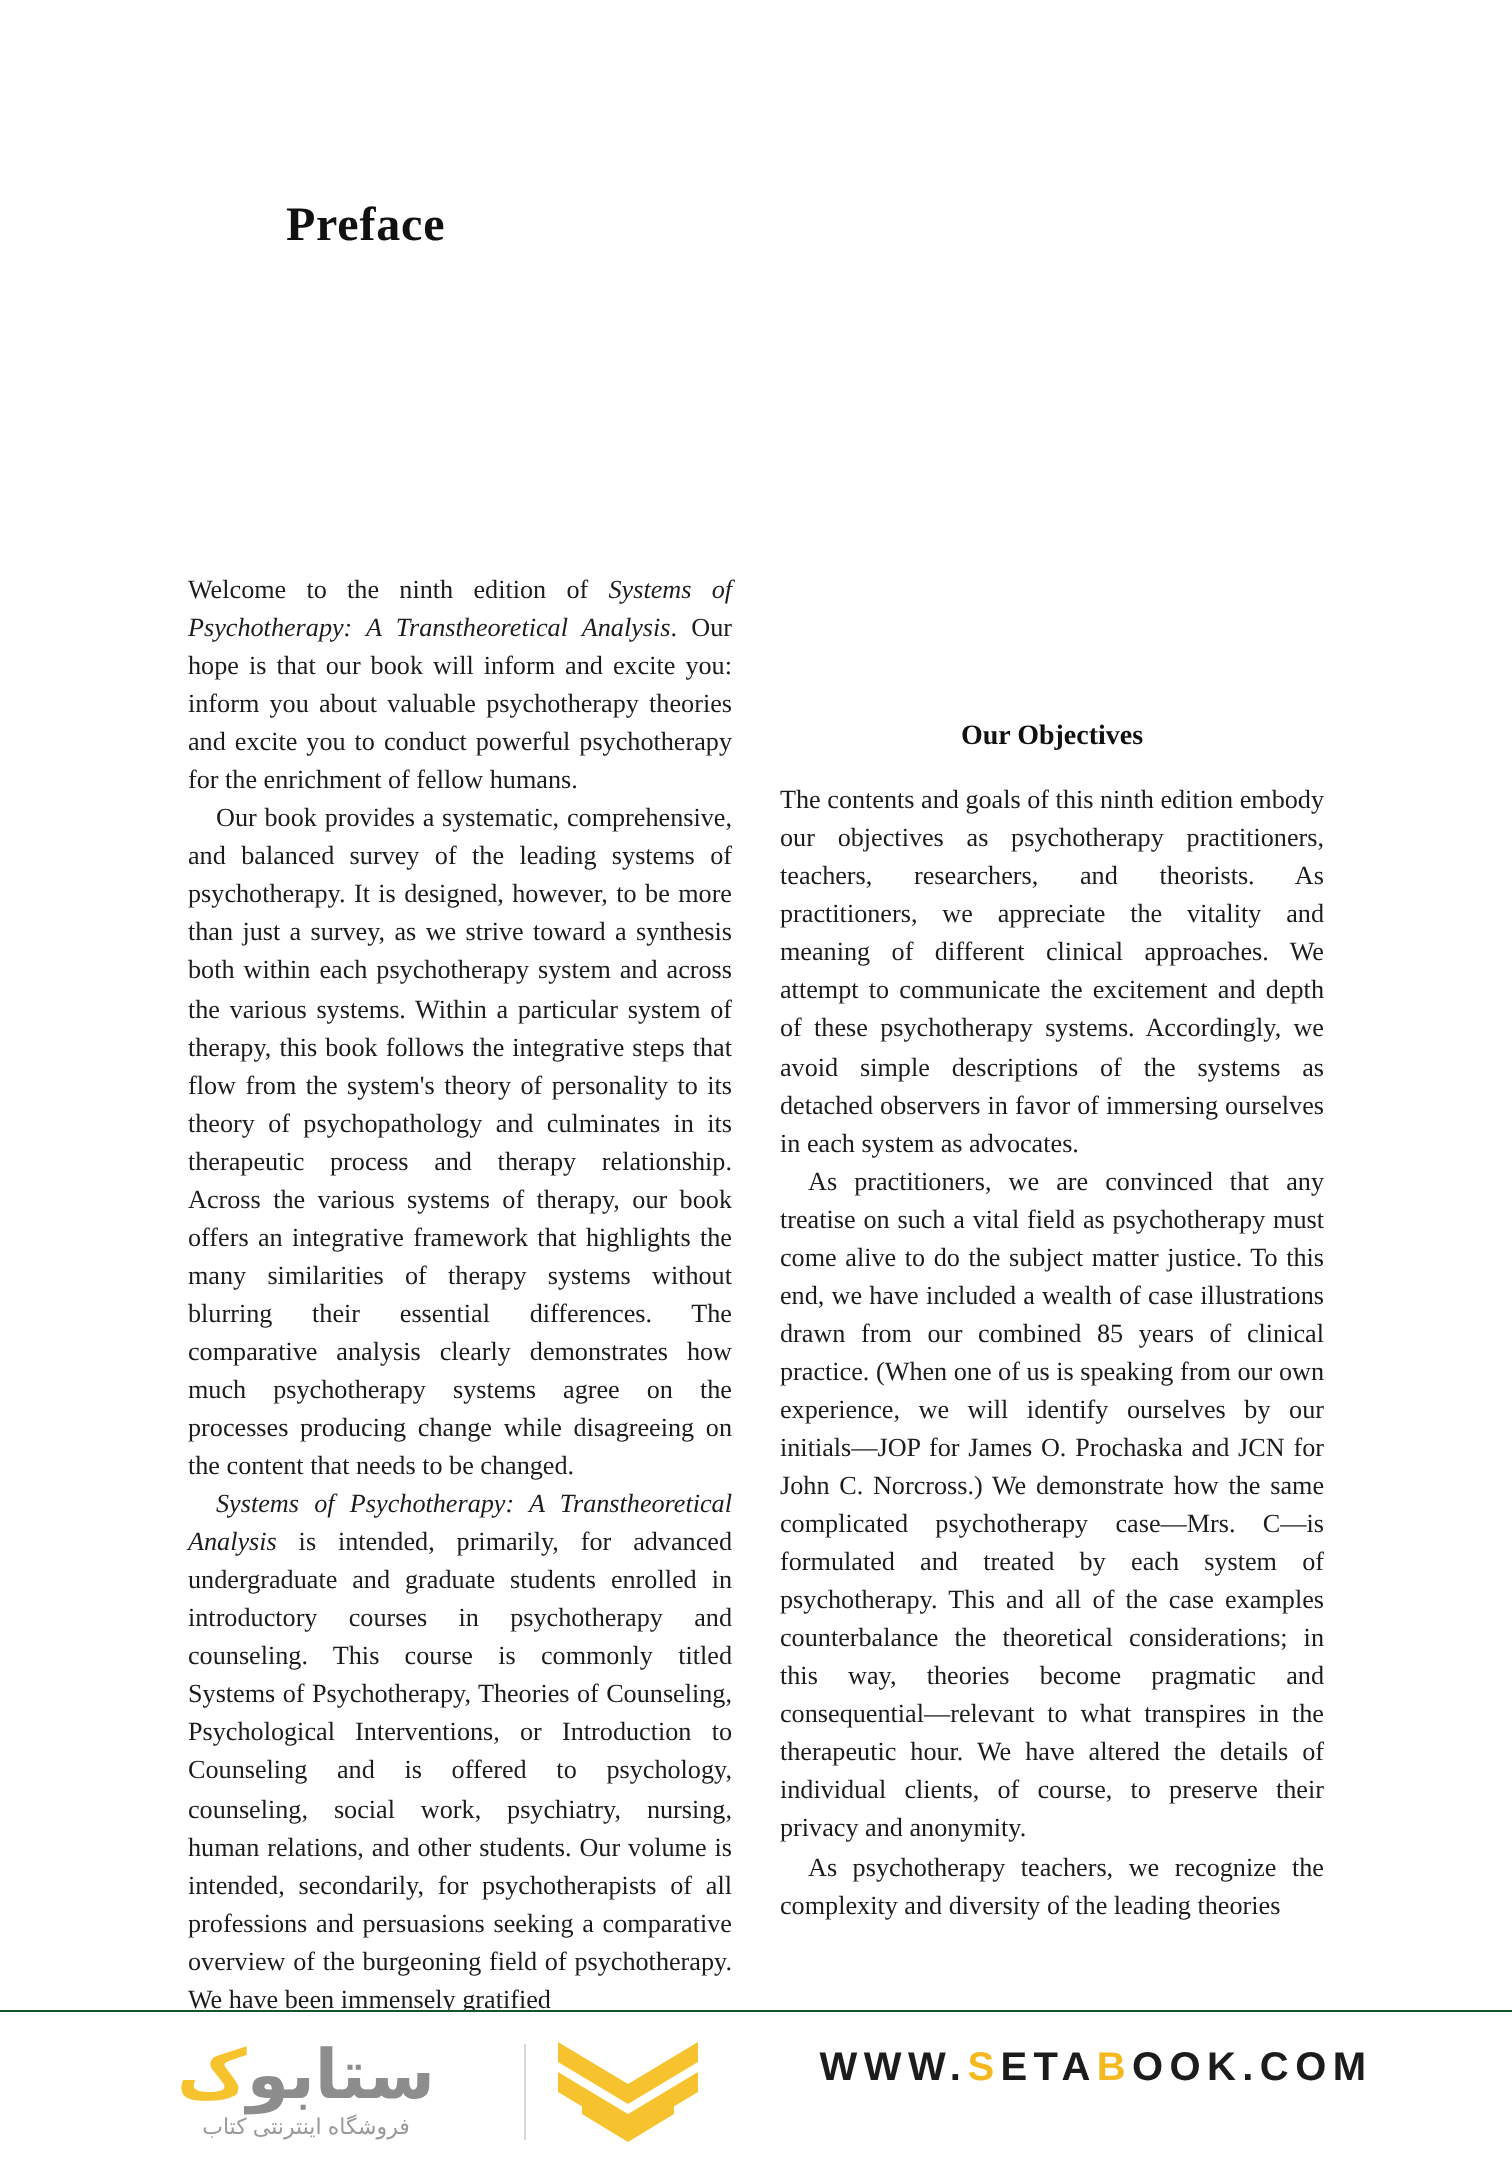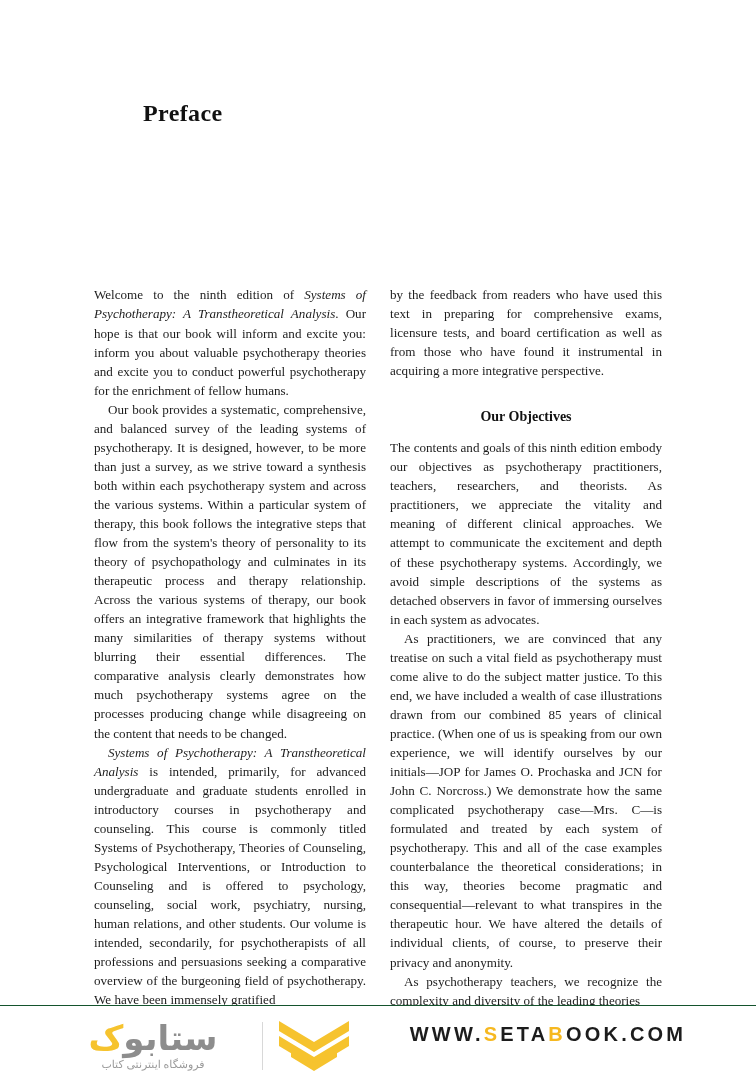--- a/index.html
+++ b/index.html
@@ -113,21 +113,21 @@
     font-family: "DejaVu Sans", sans-serif;
     font-size: 34px;
     line-height: 34px;
     font-weight: bold;
     direction: rtl;
     letter-spacing: -1px;
   }
   .logo-script .g1 { color: #8d8d8d; }
   .logo-script .g2 { color: #f6c32e; }
   .logo-sub {
-    font-family: Liberation Serif, serif;
+    font-family: Liberation Sans, sans-serif;
     font-size: 11px;
     line-height: 14px;
     color: #9a9a9a;
     direction: rtl;
     margin-top: 2px;
     letter-spacing: 0px;
   }
 
   .logo-divider {
     width: 1px;
@@ -176,21 +176,20 @@
 
   <div class="columns">
 
     <div class="col">
       <p class="para noindent"><span>Welcome to the ninth edition of </span><i>Systems of Psychotherapy: A Transtheoretical Analysis</i><span>. Our hope is that our book will inform and excite you: inform you about valuable psychotherapy theories and excite you to conduct powerful psychotherapy for the enrichment of fellow humans.</span></p>
       <p class="para"><span>Our book provides a systematic, comprehensive, and balanced survey of the leading systems of psychotherapy. It is designed, however, to be more than just a survey, as we strive toward a synthesis both within each psychotherapy system and across the various systems. Within a particular system of therapy, this book follows the integrative steps that flow from the system's theory of personality to its theory of psychopathology and culminates in its therapeutic process and therapy relationship. Across the various systems of therapy, our book offers an integrative framework that highlights the many similarities of therapy systems without blurring their essential differences. The comparative analysis clearly demonstrates how much psychotherapy systems agree on the processes producing change while disagreeing on the content that needs to be changed.</span></p>
       <p class="para"><i>Systems of Psychotherapy: A Transtheoretical Analysis</i><span> is intended, primarily, for advanced undergraduate and graduate students enrolled in introductory courses in psychotherapy and counseling. This course is commonly titled Systems of Psychotherapy, Theories of Counseling, Psychological Interventions, or Introduction to Counseling and is offered to psychology, counseling, social work, psychiatry, nursing, human relations, and other students. Our volume is intended, secondarily, for psychotherapists of all professions and persuasions seeking a comparative overview of the burgeoning field of psychotherapy. We have been immensely gratified</span></p>
     </div>
 
     <div class="col">
-      <p class="para noindent"><span>by the feedback from readers who have used this text in preparing for comprehensive exams, licensure tests, and board certification as well as from those who have found it instrumental in acquiring a more integrative perspective.</span></p>
       <h2 class="section-heading">Our Objectives</h2>
       <p class="para noindent"><span>The contents and goals of this ninth edition embody our objectives as psychotherapy practitioners, teachers, researchers, and theorists. As practitioners, we appreciate the vitality and meaning of different clinical approaches. We attempt to communicate the excitement and depth of these psychotherapy systems. Accordingly, we avoid simple descriptions of the systems as detached observers in favor of immersing ourselves in each system as advocates.</span></p>
       <p class="para"><span>As practitioners, we are convinced that any treatise on such a vital field as psychotherapy must come alive to do the subject matter justice. To this end, we have included a wealth of case illustrations drawn from our combined 85 years of clinical practice. (When one of us is speaking from our own experience, we will identify ourselves by our initials—JOP for James O. Prochaska and JCN for John C. Norcross.) We demonstrate how the same complicated psychotherapy case—Mrs. C—is formulated and treated by each system of psychotherapy. This and all of the case examples counterbalance the theoretical considerations; in this way, theories become pragmatic and consequential—relevant to what transpires in the therapeutic hour. We have altered the details of individual clients, of course, to preserve their privacy and anonymity.</span></p>
       <p class="para"><span>As psychotherapy teachers, we recognize the complexity and diversity of the leading theories</span></p>
     </div>
 
   </div>
 </div>
 
 <div class="footer">

